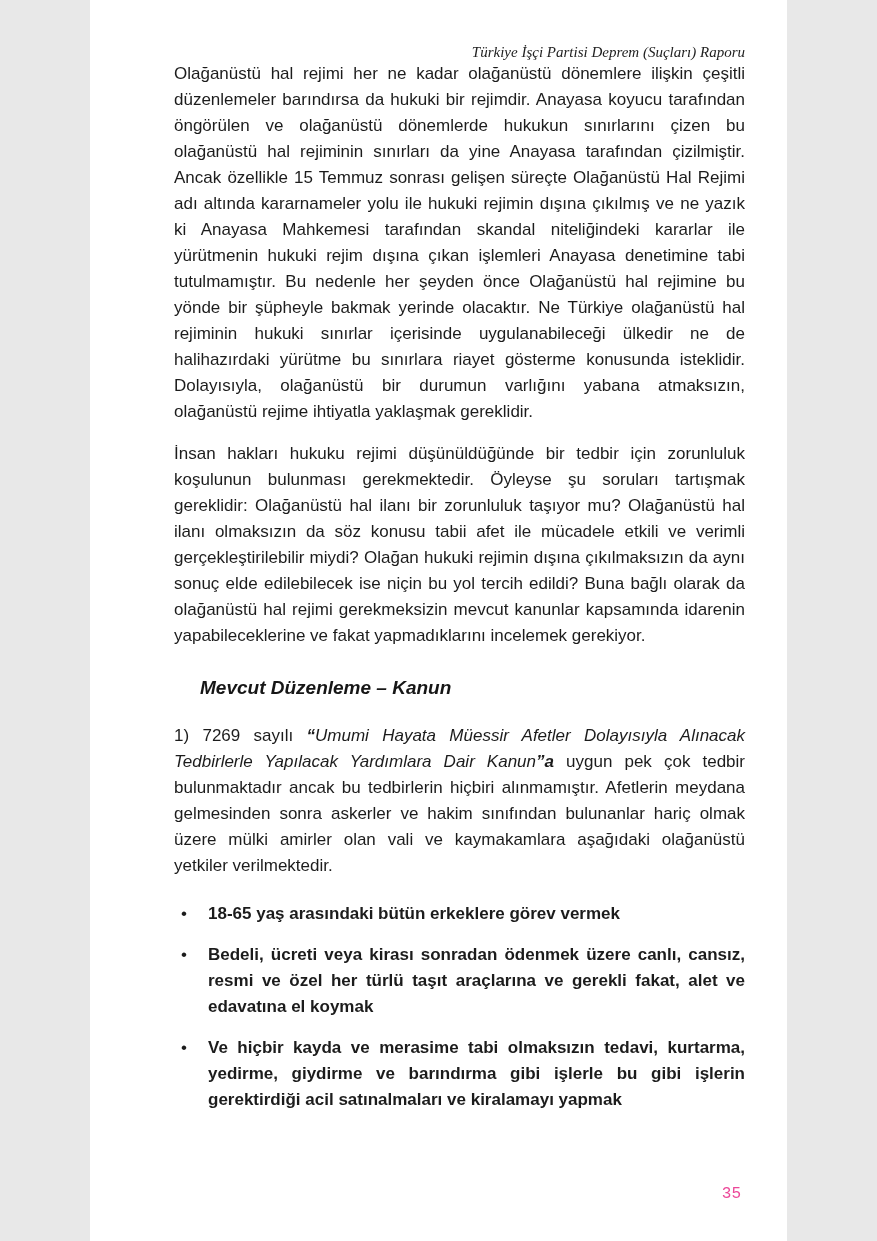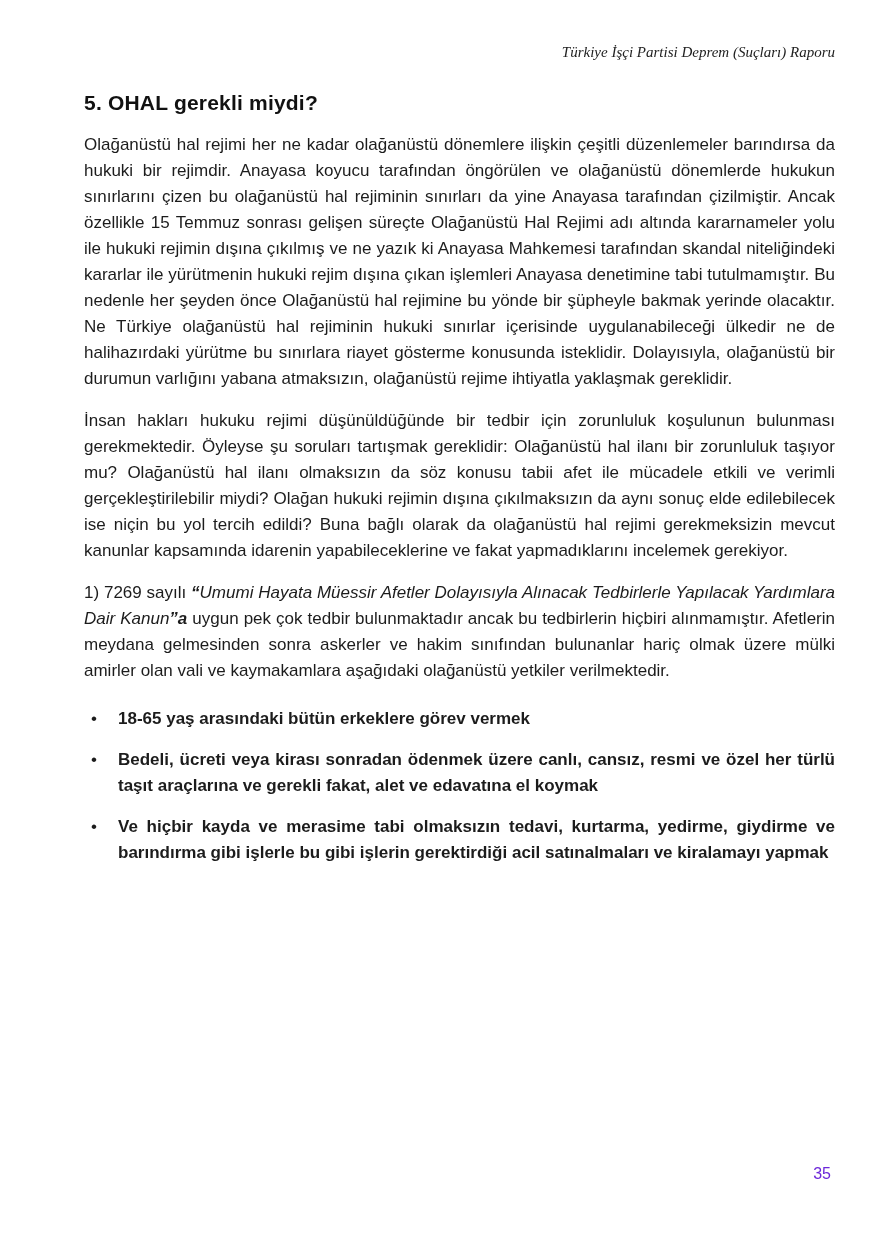--- a/index.html
+++ b/index.html
@@ -1,17 +1,17 @@
 <!DOCTYPE html>
 <html lang="tr"><head>
 <meta charset="utf-8">
 <style>
   html, body { margin: 0; padding: 0; background: #e8e8e8; }
   .page {
-    width: 877px;
+    width: 697px;
     height: 1241px;
     margin: 0 auto;
     background: #ffffff;
     box-sizing: border-box;
     position: relative;
     padding: 44px 42px 0 84px;
     font-family: "Liberation Sans", sans-serif;
     color: #1c1c1c;
     overflow: hidden;
   }
@@ -64,39 +64,39 @@
     color: #1c1c1c;
   }
   .bullet-text {
     flex: 1;
     text-align: justify;
     font-weight: bold;
   }
   .page-number {
     position: absolute;
     right: 46px;
-    bottom: 58px;
-    font-family: Liberation Sans, sans-serif;
+    bottom: 38px;
+    font-family: Liberation Mono, monospace;
     font-size: 16px;
-    color: #6d28d9;
+    color: #ec4899;
   }
 </style>
 </head>
 <body>
 
 <div class="page">
 
   <div class="running-head">Türkiye İşçi Partisi Deprem (Suçları) Raporu</div>
 
-  <h1 class="section-heading">5. OHAL gerekli miydi?</h1>
 
   <p class="body-para">Olağanüstü hal rejimi her ne kadar olağanüstü dönemlere ilişkin çeşitli düzenlemeler barındırsa da hukuki bir rejimdir. Anayasa koyucu tarafından öngörülen ve olağanüstü dönemlerde hukukun sınırlarını çizen bu olağanüstü hal rejiminin sınırları da yine Anayasa tarafından çizilmiştir. Ancak özellikle 15 Temmuz sonrası gelişen süreçte Olağanüstü Hal Rejimi adı altında kararnameler yolu ile hukuki rejimin dışına çıkılmış ve ne yazık ki Anayasa Mahkemesi tarafından skandal niteliğindeki kararlar ile yürütmenin hukuki rejim dışına çıkan işlemleri Anayasa denetimine tabi tutulmamıştır. Bu nedenle her şeyden önce Olağanüstü hal rejimine bu yönde bir şüpheyle bakmak yerinde olacaktır. Ne Türkiye olağanüstü hal rejiminin hukuki sınırlar içerisinde uygulanabileceği ülkedir ne de halihazırdaki yürütme bu sınırlara riayet gösterme konusunda isteklidir. Dolayısıyla, olağanüstü bir durumun varlığını yabana atmaksızın, olağanüstü rejime ihtiyatla yaklaşmak gereklidir.</p>
 
   <p class="body-para">İnsan hakları hukuku rejimi düşünüldüğünde bir tedbir için zorunluluk koşulunun bulunması gerekmektedir. Öyleyse şu soruları tartışmak gereklidir: Olağanüstü hal ilanı bir zorunluluk taşıyor mu? Olağanüstü hal ilanı olmaksızın da söz konusu tabii afet ile mücadele etkili ve verimli gerçekleştirilebilir miydi? Olağan hukuki rejimin dışına çıkılmaksızın da aynı sonuç elde edilebilecek ise niçin bu yol tercih edildi? Buna bağlı olarak da olağanüstü hal rejimi gerekmeksizin mevcut kanunlar kapsamında idarenin yapabileceklerine ve fakat yapmadıklarını incelemek gerekiyor.</p>
 
+  <h2 class="subsection-heading">Mevcut Düzenleme – Kanun</h2>
 
   <p class="body-para"><span>1) 7269 sayılı </span><span class="law-quote law-quote-bold">“</span><span class="law-quote">Umumi Hayata Müessir Afetler Dolayısıyla Alınacak Tedbirlerle Yapılacak Yardımlara Dair Kanun</span><span class="law-quote law-quote-bold">”a</span><span> uygun pek çok tedbir bulunmaktadır ancak bu tedbirlerin hiçbiri alınmamıştır. Afetlerin meydana gelmesinden sonra askerler ve hakim sınıfından bulunanlar hariç olmak üzere mülki amirler olan vali ve kaymakamlara aşağıdaki olağanüstü yetkiler verilmektedir.</span></p>
 
   <ul class="bullet-list">
     <li class="bullet-item">
       <span class="bullet-marker">•</span>
       <span class="bullet-text">18-65 yaş arasındaki bütün erkeklere görev vermek</span>
     </li>
     <li class="bullet-item">
       <span class="bullet-marker">•</span>

